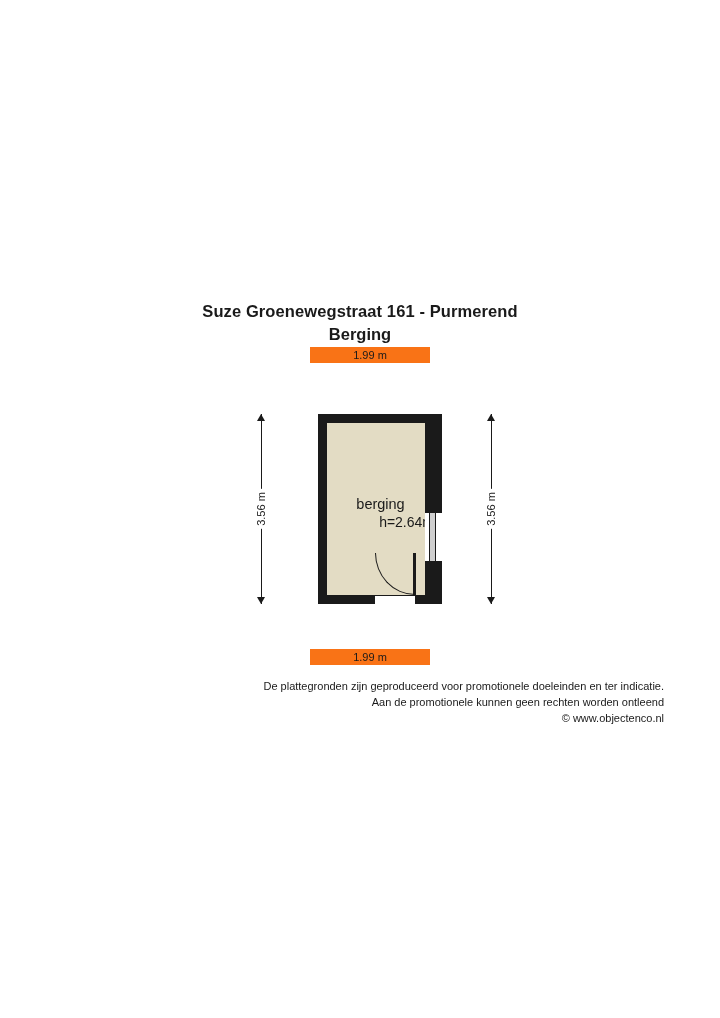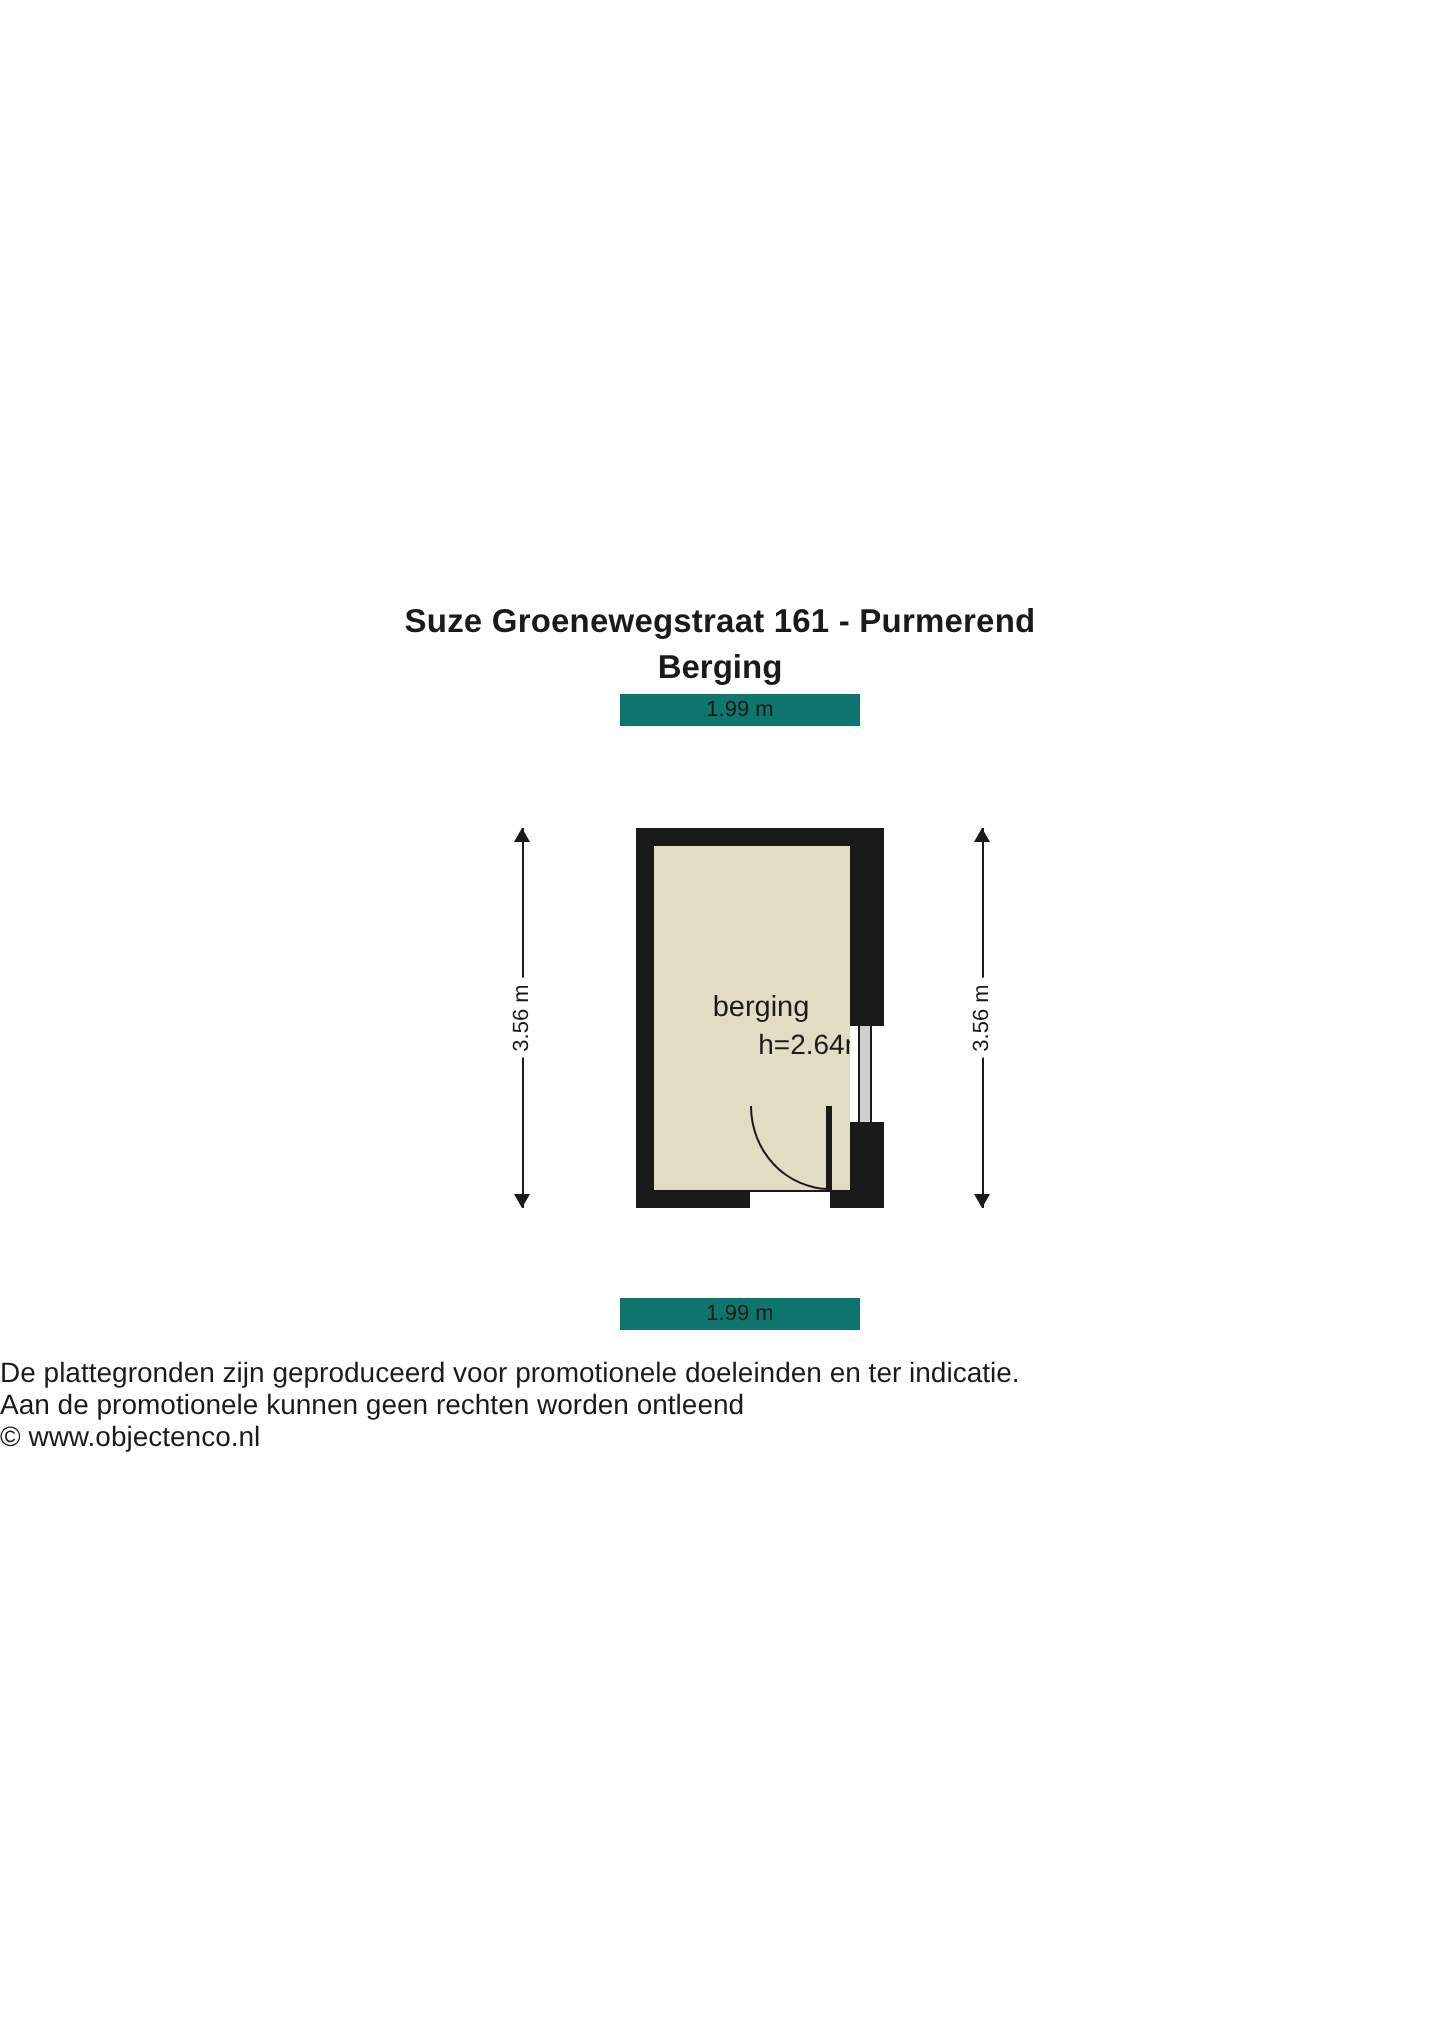--- a/index.html
+++ b/index.html
@@ -67,21 +67,21 @@
     width: 120px;
     height: 1px;
     background: #1a1a1a;
   }
   .dim-h-label {
     position: absolute;
     top: 3px;
     left: 0;
     width: 120px;
     text-align: center;
-    background: #0f766e;
+    background: #f97316;
     padding: 0 2px;
     box-sizing: border-box;
     font-size: 11px;
     line-height: 16px;
   }
   .arrow-l, .arrow-r {
     position: absolute;
     top: 7px;
     width: 0;
     height: 0;
@@ -228,22 +228,22 @@
     color: #1a1a1a;
     line-height: 15px;
   }
 
   
   .footer {
     position: absolute;
     top: 678px;
     left: 0;
     width: 664px;
-    text-align: left;
-    font-size: 14px;
+    text-align: right;
+    font-size: 11px;
     color: #1a1a1a;
     line-height: 16px;
   }
   .footer div { line-height: 16px; }
 </style>
 </head>
 <body>
 
 <div class="page">
 

